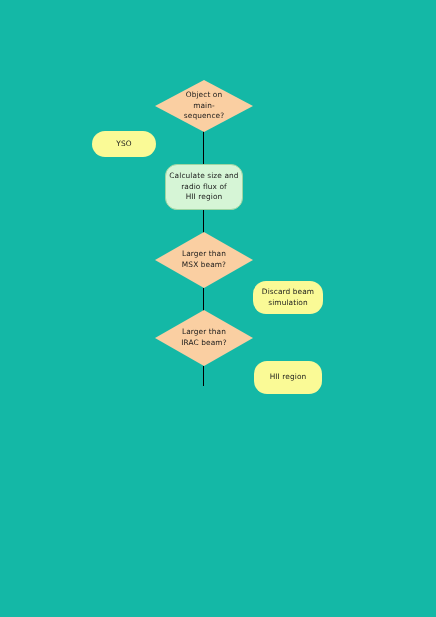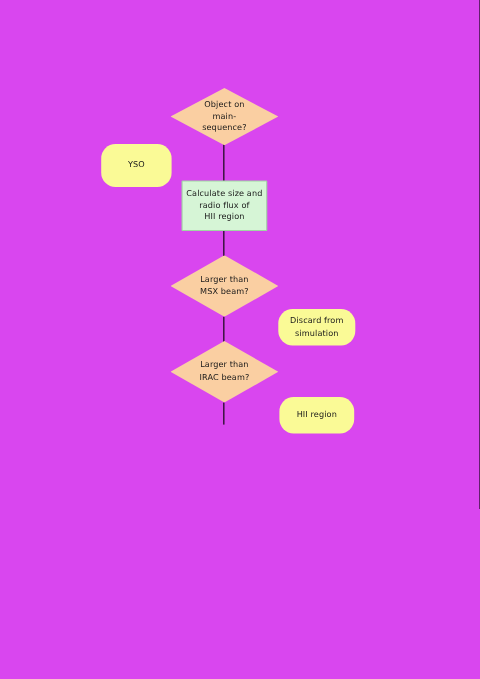--- a/index.html
+++ b/index.html
@@ -11,21 +11,21 @@
   body {
     width: 436px;
     height: 617px;
     overflow: hidden;
     font-family: "DejaVu Sans", "Liberation Sans", sans-serif;
   }
   #canvas {
     position: relative;
     width: 436px;
     height: 617px;
-    background: #d946ef;
+    background: #14b8a6;
   }
 
   
   .node {
     position: absolute;
     box-sizing: border-box;
     display: flex;
     align-items: center;
     justify-content: center;
     text-align: center;
@@ -55,21 +55,21 @@
     border-radius: 13px;
   }
   .pill .label {
     max-width: 88%;
   }
 
   
   .process {
     background: #d6f5d6;
     border: 1px solid #9fd6a3;
-    border-radius: 1px;
+    border-radius: 12px;
   }
   .process .label {
     max-width: 92%;
   }
 
   
   .connector {
     position: absolute;
     background: #000000;
     width: 1px;
@@ -87,37 +87,37 @@
   <div class="connector" style="left:203px; top:366px; height:20px;"></div>
   <div class="connector" style="left:253px; top:260px; height:0px;"></div>
   <div class="connector" style="left:253px; top:338px; height:0px;"></div>
 
   <div class="node diamond" style="left:155px; top:80px; width:98px; height:52px;">
     <span class="label">Object on
 main-
 sequence?</span>
   </div>
 
-  <div class="node pill" style="left:92px; top:131px; width:64px; height:39px;">
+  <div class="node pill" style="left:92px; top:131px; width:64px; height:26px;">
     <span class="label">YSO</span>
   </div>
 
   <div class="node process" style="left:165px; top:164px; width:78px; height:46px;">
     <span class="label">Calculate size and
 radio flux of
 HII region</span>
   </div>
 
   <div class="node diamond" style="left:155px; top:232px; width:98px; height:56px;">
     <span class="label">Larger than
 MSX beam?</span>
   </div>
 
   <div class="node pill" style="left:253px; top:281px; width:70px; height:33px;">
-    <span class="label">Discard from
+    <span class="label">Discard beam
 simulation</span>
   </div>
 
   <div class="node diamond" style="left:155px; top:310px; width:98px; height:56px;">
     <span class="label">Larger than
 IRAC beam?</span>
   </div>
 
   <div class="node pill" style="left:254px; top:361px; width:68px; height:33px;">
     <span class="label">HII region</span>

